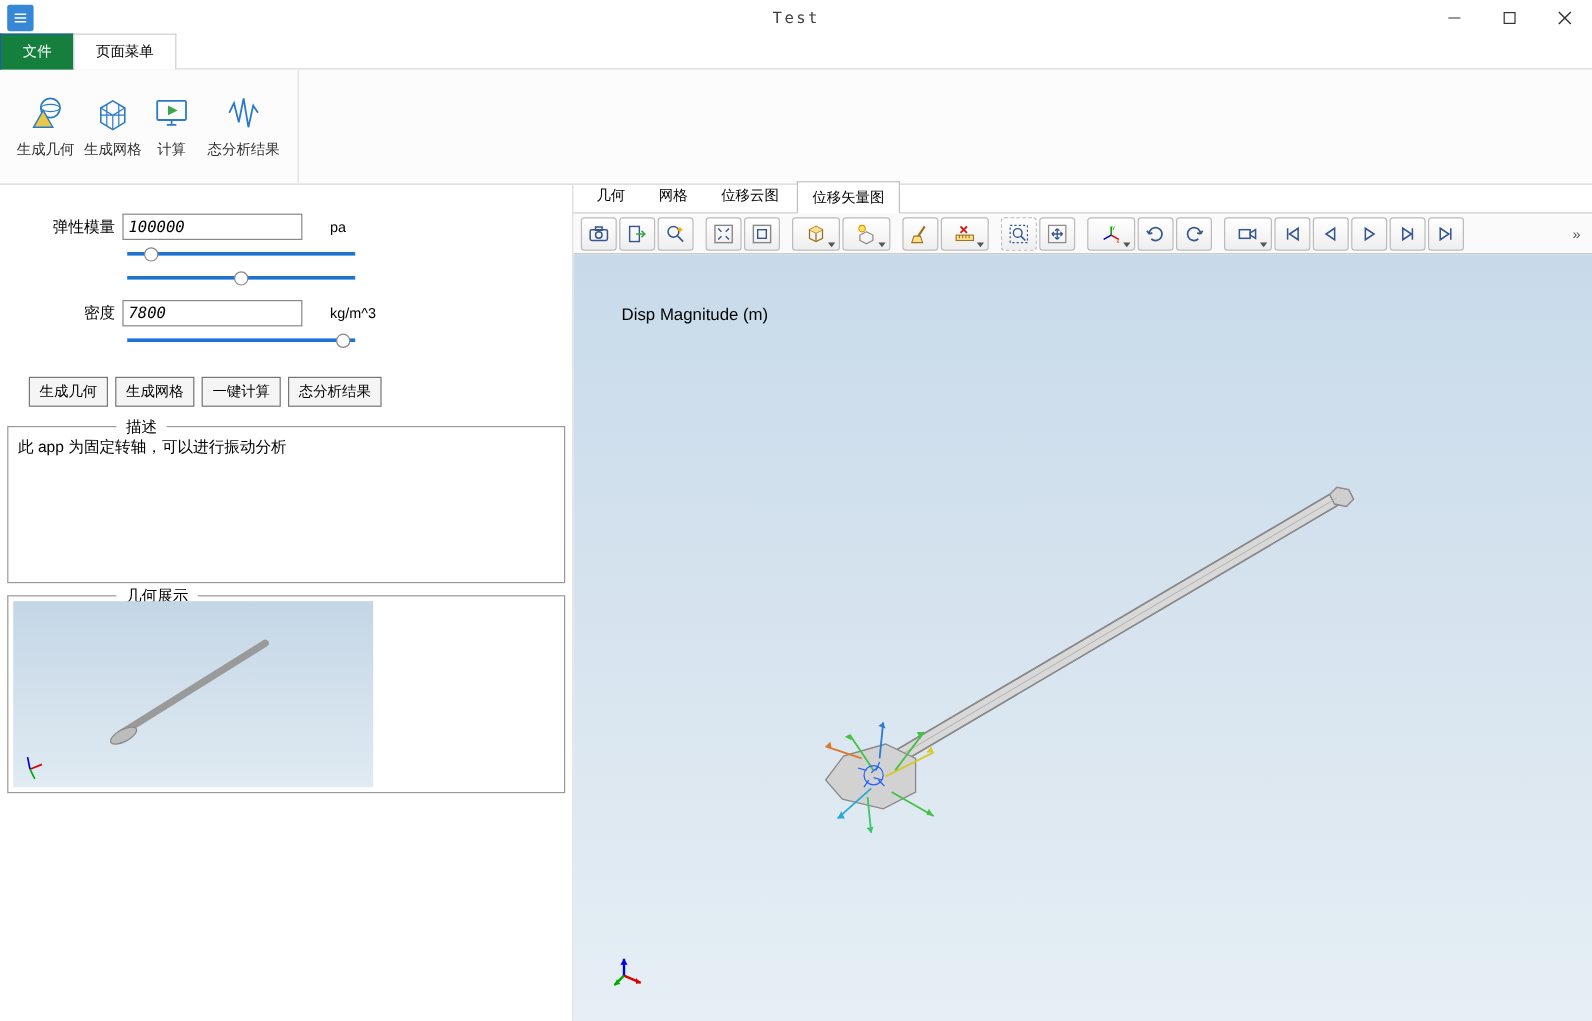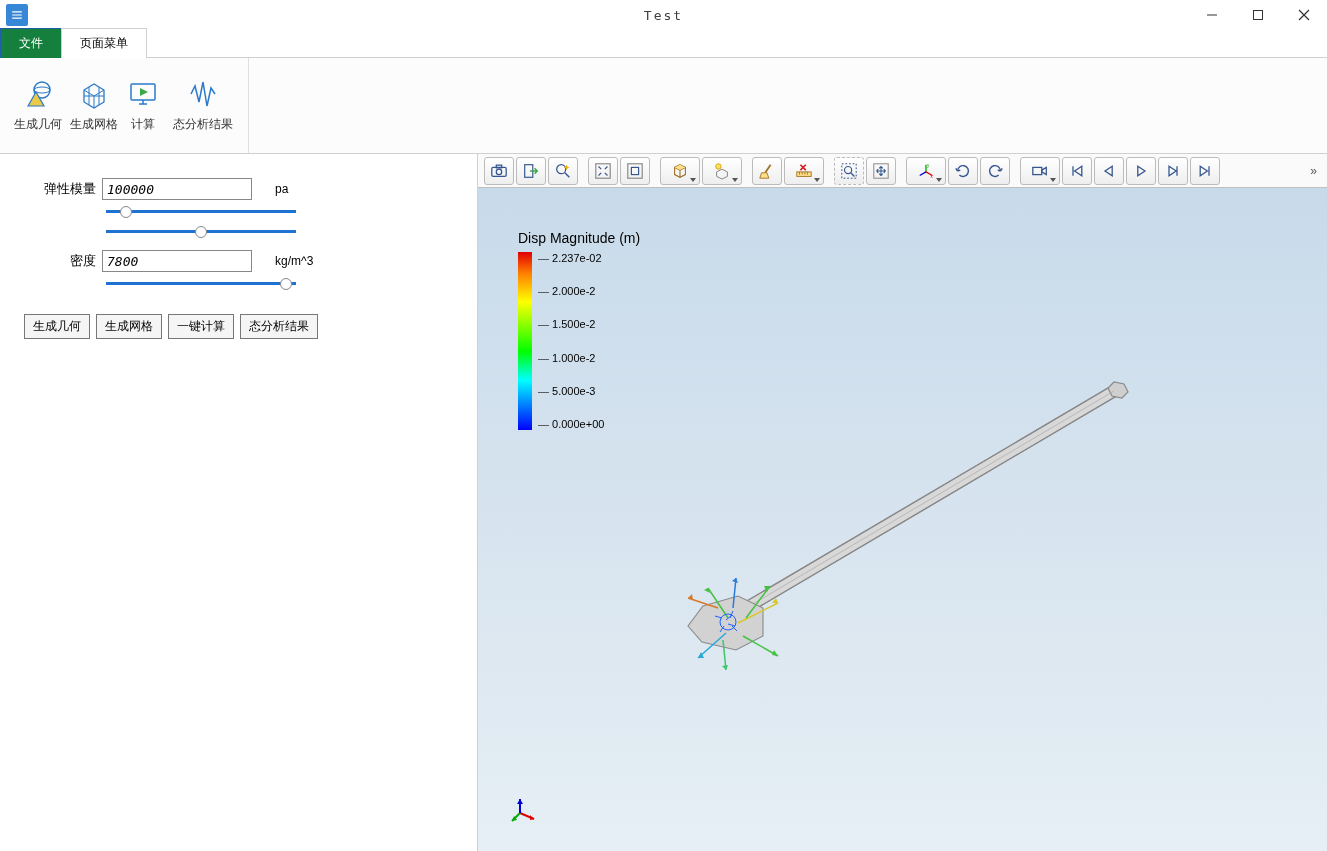--- a/index.html
+++ b/index.html
@@ -306,24 +306,49 @@
     </div>
     <div class="slider-row"><input type="range" min="0" max="100" value="98" style=""></div>
 
     <div class="btn-row">
       <button>生成几何</button>
       <button>生成网格</button>
       <button>一键计算</button>
       <button>态分析结果</button>
     </div>
 
-
+    <div class="fieldset">
+      <div class="legend">描述</div>
+      <textarea class="desc-box" style="">此 app 为固定转轴，可以进行振动分析</textarea>
+    </div>
+
+    <div class="fieldset" style="margin-top:10px;padding:4px;">
+      <div class="legend">几何展示</div>
+      <div class="geom-preview">
+        <svg width="300" height="155" viewBox="0 0 300 155">
+          <line x1="90" y1="110" x2="210" y2="35" stroke="#9a9a9a" stroke-width="6" stroke-linecap="round"></line>
+          <ellipse cx="92" cy="112" rx="12" ry="5" fill="#bcbcbc" stroke="#888" stroke-width="1" transform="rotate(-28 92 112)"></ellipse>
+
+          <g transform="translate(14,140)">
+            <line x1="0" y1="0" x2="10" y2="-4" stroke="#d00" stroke-width="1.4"></line>
+            <line x1="0" y1="0" x2="4" y2="8" stroke="#0a0" stroke-width="1.4"></line>
+            <line x1="0" y1="0" x2="-2" y2="-10" stroke="#00d" stroke-width="1.4"></line>
+          </g>
+        </svg>
+      </div>
+    </div>
   </div>
 
   <div class="right">
+    <div class="vtabs">
+      <div class="vtab">几何</div>
+      <div class="vtab">网格</div>
+      <div class="vtab">位移云图</div>
+      <div class="vtab active">位移矢量图</div>
+    </div>
 
     <div class="vtoolbar">
       <div class="tb">
           <svg width="18" height="18" viewBox="0 0 20 20">
             <rect x="2" y="6" width="16" height="10" rx="1.5" fill="none" stroke="#35568f" stroke-width="1.4"></rect>
             <circle cx="10" cy="11" r="3" fill="none" stroke="#35568f" stroke-width="1.4"></circle>
             <rect x="7" y="3.5" width="6" height="3" fill="none" stroke="#35568f" stroke-width="1.4"></rect>
           </svg>
         </div>
       <div class="tb">
@@ -452,31 +477,20 @@
           <svg width="16" height="16" viewBox="0 0 20 20">
             <path d="M4 4l9 6l-9 6zM15 4v12" fill="none" stroke="#35568f" stroke-width="1.6"></path>
           </svg>
         </div>
       <div class="overflow">»</div>
     </div>
 
     <div class="viewport">
       <div class="colorbar">
         <div class="title">Disp Magnitude (m)</div>
-        <div class="scale">
-          <div class="gradient"></div>
-          <div class="ticks">
-            <div>2.237e-02</div>
-            <div>2.000e-2</div>
-            <div>1.500e-2</div>
-            <div>1.000e-2</div>
-            <div>5.000e-3</div>
-            <div>0.000e+00</div>
-          </div>
-        </div>
       </div>
 
       <div class="shaft-main">
         <svg width="850" height="620" viewBox="0 0 850 620" style="left:0;top:0">
 
           <g stroke="#8a8a8a" stroke-width="1.2" fill="#d8d8d8">
             <path d="M 240 430  L 630 200  L 642 206  L 252 436 Z" fill="#d8d8d8"></path>
             <path d="M 240 430  L 630 200"></path>
             <path d="M 252 436  L 642 206"></path>
 

